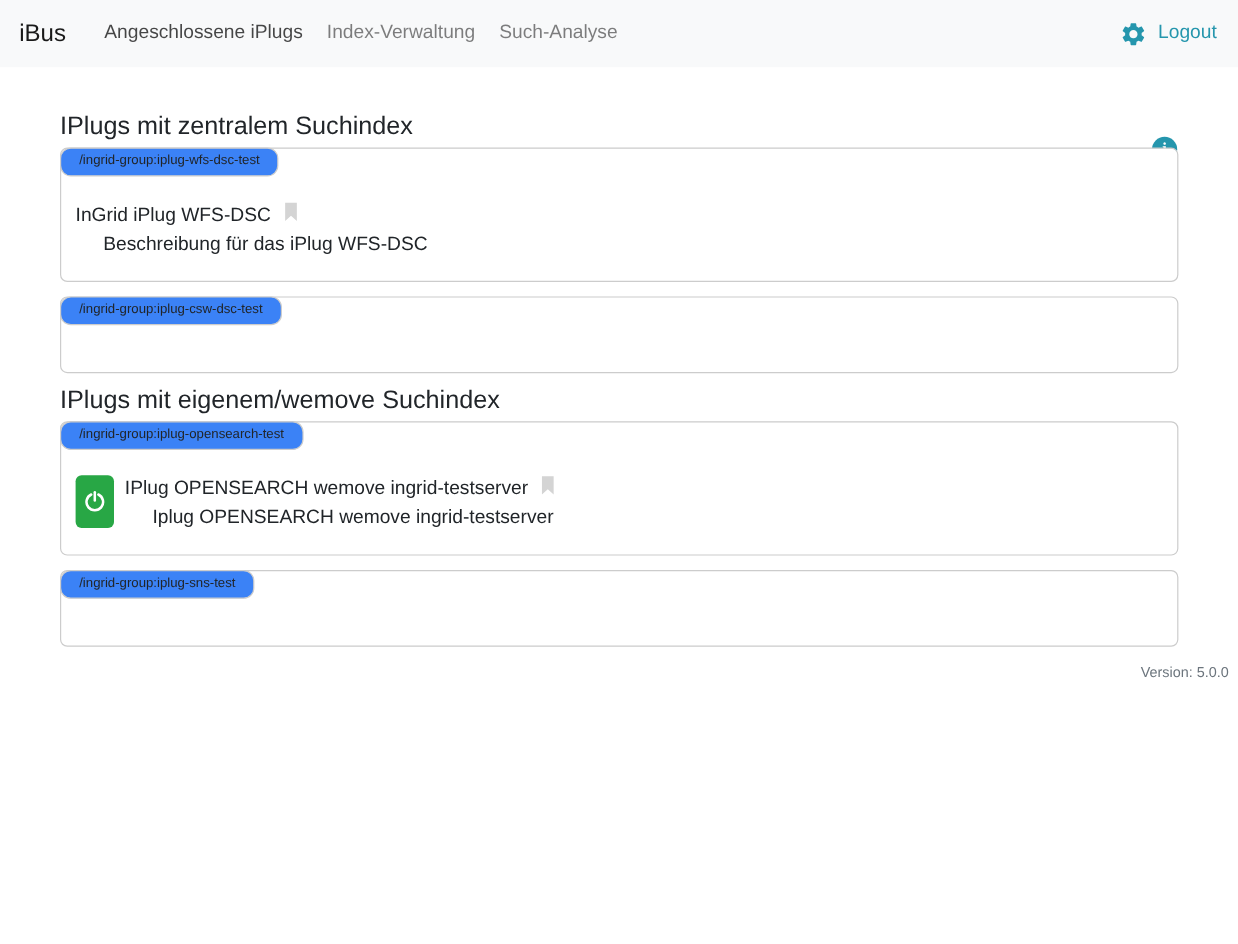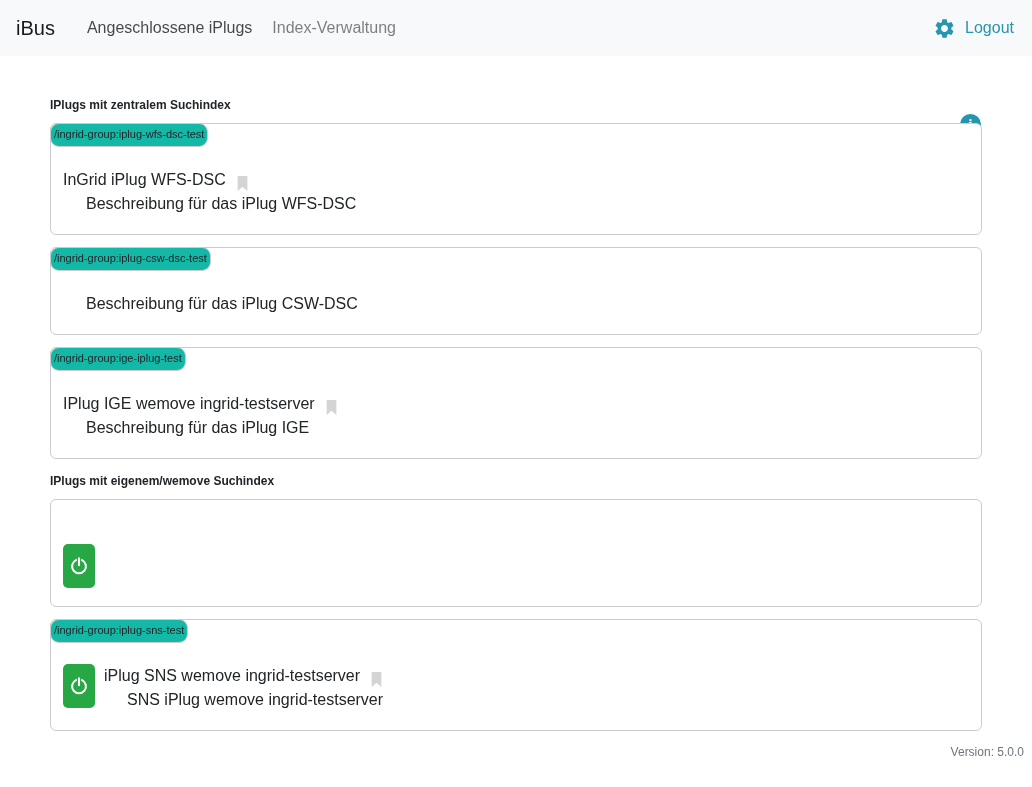--- a/index.html
+++ b/index.html
@@ -70,43 +70,43 @@
     border:none;
     font-family:"Liberation Serif","DejaVu Serif",serif;
     font-weight:bold;
     font-size:14px;
     line-height:21px;
     text-align:center;
     cursor:pointer;
     padding:0;
   }
   .section-heading{
-    font-size:12px;
-    font-weight:700;
+    font-size:21px;
+    font-weight:400;
     color:var(--text-dark);
     margin:13px 0 8px;
     line-height:19px;
   }
   .section:first-of-type .section-heading{margin-top:40px;}
   
   .plug-card{
     position:relative;
     border:1px solid var(--border-gray);
     border-radius:6px;
     margin-bottom:12px;
     padding:44px 16px 18px 12px;
     background:#fff;
   }
   .plug-badge{
     position:absolute;
     top:-1px;left:-1px;
-    background:#14b8a6;
+    background:#3b82f6;
     border:1px solid var(--border-gray);
     border-radius:9px;
-    padding:4px 3px 5px;
+    padding:4px 15px 5px;
     font-size:11px;
     color:var(--text-dark);
     line-height:13px;
     white-space:nowrap;
   }
   .card-body{display:flex;align-items:flex-start;}
   .power-btn{
     width:32px;height:44px;
     border:none;
     border-radius:5px;
@@ -114,21 +114,21 @@
     display:flex;
     align-items:center;
     justify-content:center;
     cursor:pointer;
     margin-right:9px;
     flex:0 0 auto;
   }
   .card-text{min-width:0;}
   .card-title-row{
     display:flex;
-    align-items:flex-end;
+    align-items:flex-start;
     gap:10px;
     font-size:16px;
     line-height:24px;
     color:var(--text-dark);
   }
   .bookmark-icon{display:flex;align-items:center;cursor:pointer;}
   .card-desc{
     font-size:16px;
     line-height:24px;
     color:var(--text-dark);
@@ -143,20 +143,21 @@
   }
 </style>
 </head>
 <body>
 
 <nav class="navbar">
   <a class="brand">iBus</a>
   <div class="nav-links">
     <span class="nav-link active">Angeschlossene iPlugs</span>
     <span class="nav-link">Index-Verwaltung</span>
+    <span class="nav-link">Such-Analyse</span>
   </div>
   <div class="nav-spacer"></div>
   <div class="nav-right">
     <button class="gear-btn">
       <svg width="23" height="23" viewBox="0 0 24 24" aria-hidden="true">
         <path d="M19.14 12.94c.04-.3.06-.61.06-.94 0-.32-.02-.64-.07-.94l2.03-1.58c.18-.14.23-.41.12-.61l-1.92-3.32c-.12-.22-.37-.29-.59-.22l-2.39.96c-.5-.38-1.03-.7-1.62-.94L14.4 2.81c-.04-.24-.24-.41-.48-.41h-3.84c-.24 0-.43.17-.47.41l-.36 2.54c-.59.24-1.13.57-1.62.94l-2.39-.96c-.22-.08-.47 0-.59.22L2.74 8.87c-.12.21-.08.47.12.61l2.03 1.58c-.05.3-.09.63-.09.94s.02.64.07.94l-2.03 1.58c-.18.14-.23.41-.12.61l1.92 3.32c.12.22.37.29.59.22l2.39-.96c.5.38 1.03.7 1.62.94l.36 2.54c.05.24.24.41.48.41h3.84c.24 0 .44-.17.47-.41l.36-2.54c.59-.24 1.13-.56 1.62-.94l2.39.96c.22.08.47 0 .59-.22l1.92-3.32c.12-.22.07-.47-.12-.61l-2.01-1.58zM12 15.6c-1.98 0-3.6-1.62-3.6-3.6s1.62-3.6 3.6-3.6 3.6 1.62 3.6 3.6-1.62 3.6-3.6 3.6z"></path>
       </svg>
     </button>
     <a class="logout-link">Logout</a>
   </div>
@@ -184,78 +185,53 @@
         <div class="card-desc">Beschreibung für das iPlug WFS-DSC</div>
       </div>
     </div>
   </div>
 
   <div class="plug-card">
     <span class="plug-badge">/ingrid-group:iplug-csw-dsc-test</span>
     <div class="card-body">
 
       <div class="card-text">
-        <div class="card-desc">Beschreibung für das iPlug CSW-DSC</div>
       </div>
     </div>
   </div>
 
-  <div class="plug-card">
-    <span class="plug-badge">/ingrid-group:ige-iplug-test</span>
-    <div class="card-body">
-
-      <div class="card-text">
-        <div class="card-title-row">
-          <span>IPlug IGE wemove ingrid-testserver</span>
-          <span class="bookmark-icon">
-            <svg width="13" height="17" viewBox="0 0 24 30" aria-hidden="true">
-              <path d="M3 1h18v28l-9-8-9 8z" fill="#d4d4d4"></path>
-            </svg>
-          </span>
-        </div>
-        <div class="card-desc">Beschreibung für das iPlug IGE</div>
-      </div>
-    </div>
-  </div>
 </div>
   </section>
 
   <section class="section">
     <h2 class="section-heading">IPlugs mit eigenem/wemove Suchindex</h2>
     <div>
   <div class="plug-card">
-    <div class="card-body">
-      <button class="power-btn">
-        <svg width="20" height="20" viewBox="0 0 24 24" aria-hidden="true">
-          <path d="M8.4 4.9 A8.3 8.3 0 1 0 15.6 4.9" fill="none" stroke="#ffffff" stroke-width="2.5" stroke-linecap="round"></path>
-          <line x1="12" y1="2.6" x2="12" y2="11" stroke="#ffffff" stroke-width="2.5" stroke-linecap="round"></line>
-        </svg>
-      </button>
-    </div>
-  </div>
-
-  <div class="plug-card">
-    <span class="plug-badge">/ingrid-group:iplug-sns-test</span>
+    <span class="plug-badge">/ingrid-group:iplug-opensearch-test</span>
     <div class="card-body">
       <button class="power-btn">
         <svg width="20" height="20" viewBox="0 0 24 24" aria-hidden="true">
           <path d="M8.4 4.9 A8.3 8.3 0 1 0 15.6 4.9" fill="none" stroke="#ffffff" stroke-width="2.5" stroke-linecap="round"></path>
           <line x1="12" y1="2.6" x2="12" y2="11" stroke="#ffffff" stroke-width="2.5" stroke-linecap="round"></line>
         </svg>
       </button>
       <div class="card-text">
         <div class="card-title-row">
-          <span>iPlug SNS wemove ingrid-testserver</span>
+          <span>IPlug OPENSEARCH wemove ingrid-testserver</span>
           <span class="bookmark-icon">
             <svg width="13" height="17" viewBox="0 0 24 30" aria-hidden="true">
               <path d="M3 1h18v28l-9-8-9 8z" fill="#d4d4d4"></path>
             </svg>
           </span>
         </div>
-        <div class="card-desc">SNS iPlug wemove ingrid-testserver</div>
+        <div class="card-desc">Iplug OPENSEARCH wemove ingrid-testserver</div>
       </div>
     </div>
+  </div>
+
+  <div class="plug-card">
+    <span class="plug-badge">/ingrid-group:iplug-sns-test</span>
   </div>
 </div>
   </section>
 </main>
 
 <footer class="footer">Version: 5.0.0</footer>
 
 </body></html>

